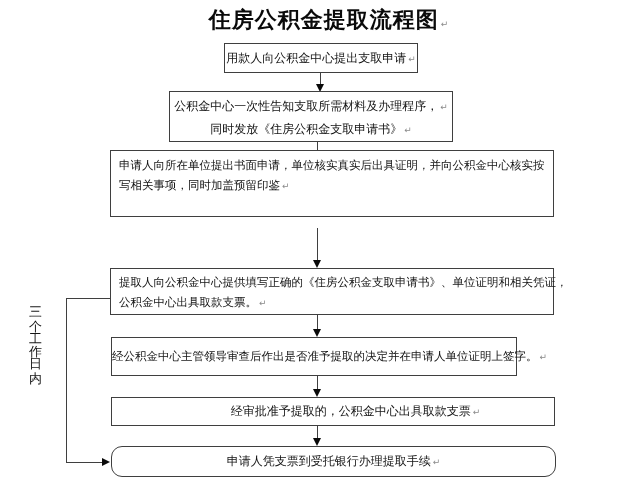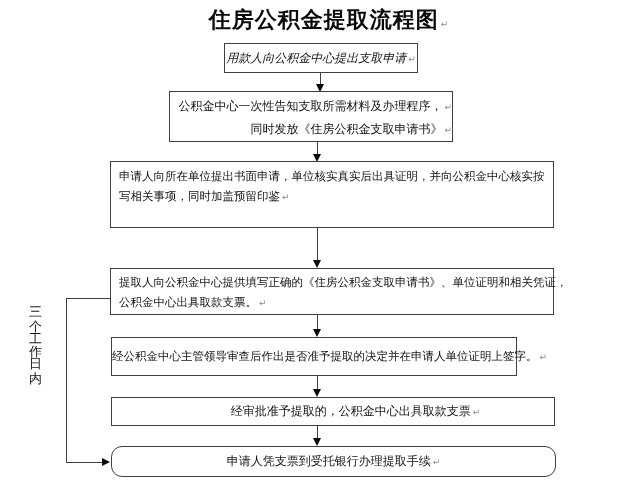--- a/index.html
+++ b/index.html
@@ -34,24 +34,24 @@
   .box {
     position: absolute;
     box-sizing: border-box;
     background: #ffffff;
     border: 1px solid #3f3f3f;
     font-size: 12px;
     color: #141414;
     white-space: nowrap;
   }
   .center { text-align: center; }
-  .box1 { left: 224px; top: 43px;  width: 194px; height: 30px; line-height: 28px; font-style: italic; }
-  .box2 { left: 169px; top: 91px;  width: 284px; height: 51px; padding-top: 3px; text-align: right; }
+  .box1 { left: 224px; top: 43px;  width: 194px; height: 30px; line-height: 28px; }
+  .box2 { left: 169px; top: 91px;  width: 284px; height: 51px; padding-top: 3px; }
   .box2 .line { line-height: 22px; }
-  .box3 { left: 110px; top: 161px; width: 444px; height: 67px; padding: 4px 8px 0 8px; font-size: 11.5px; }
+  .box3 { left: 110px; top: 150px; width: 444px; height: 67px; padding: 4px 8px 0 8px; font-size: 11.5px; }
   .box3 .line { line-height: 20px; text-align: left; }
   .box4 { left: 110px; top: 268px; width: 444px; height: 47px; padding: 3px 20px 0 8px; font-size: 11.5px; }
   .box4 .line { line-height: 20px; text-align: left; }
   .box5 { left: 111px; top: 337px; width: 406px; height: 39px; line-height: 37px; font-size: 11.5px; }
   .box6 { left: 111px; top: 397px; width: 444px; height: 29px; line-height: 27px; padding-left: 45px; }
   .box7 { left: 111px; top: 446px; width: 445px; height: 31px; line-height: 29px; border-radius: 11px; }
   .vline { position: absolute; width: 1px; background: #3f3f3f; }
   .hline { position: absolute; height: 1px; background: #3f3f3f; }
   .arrow-down {
     position: absolute; width: 0; height: 0;

